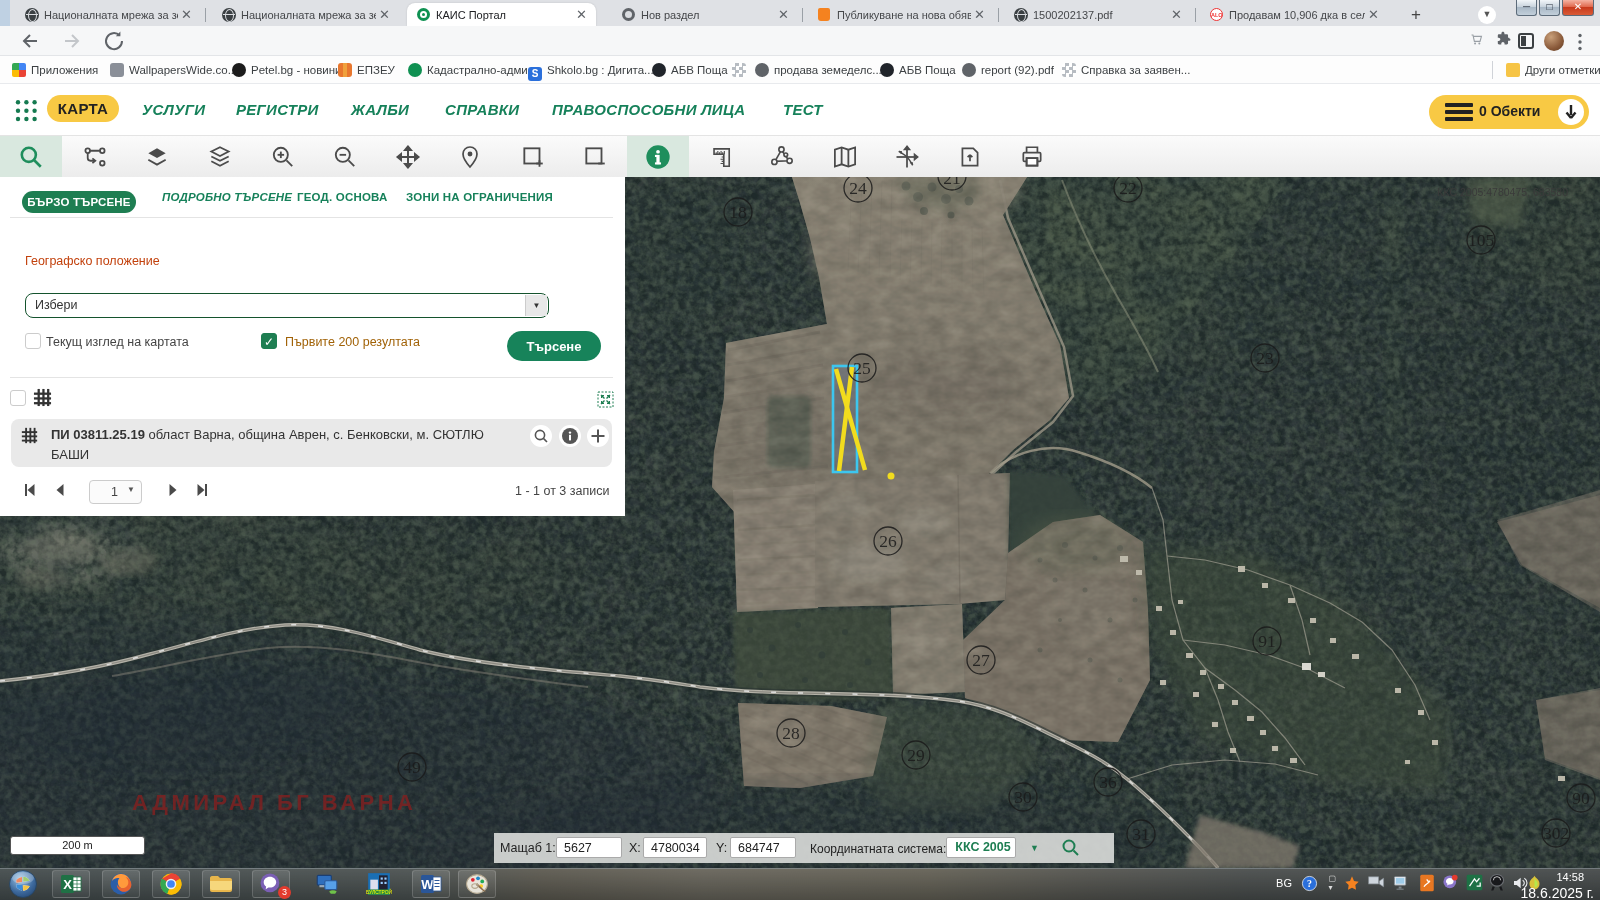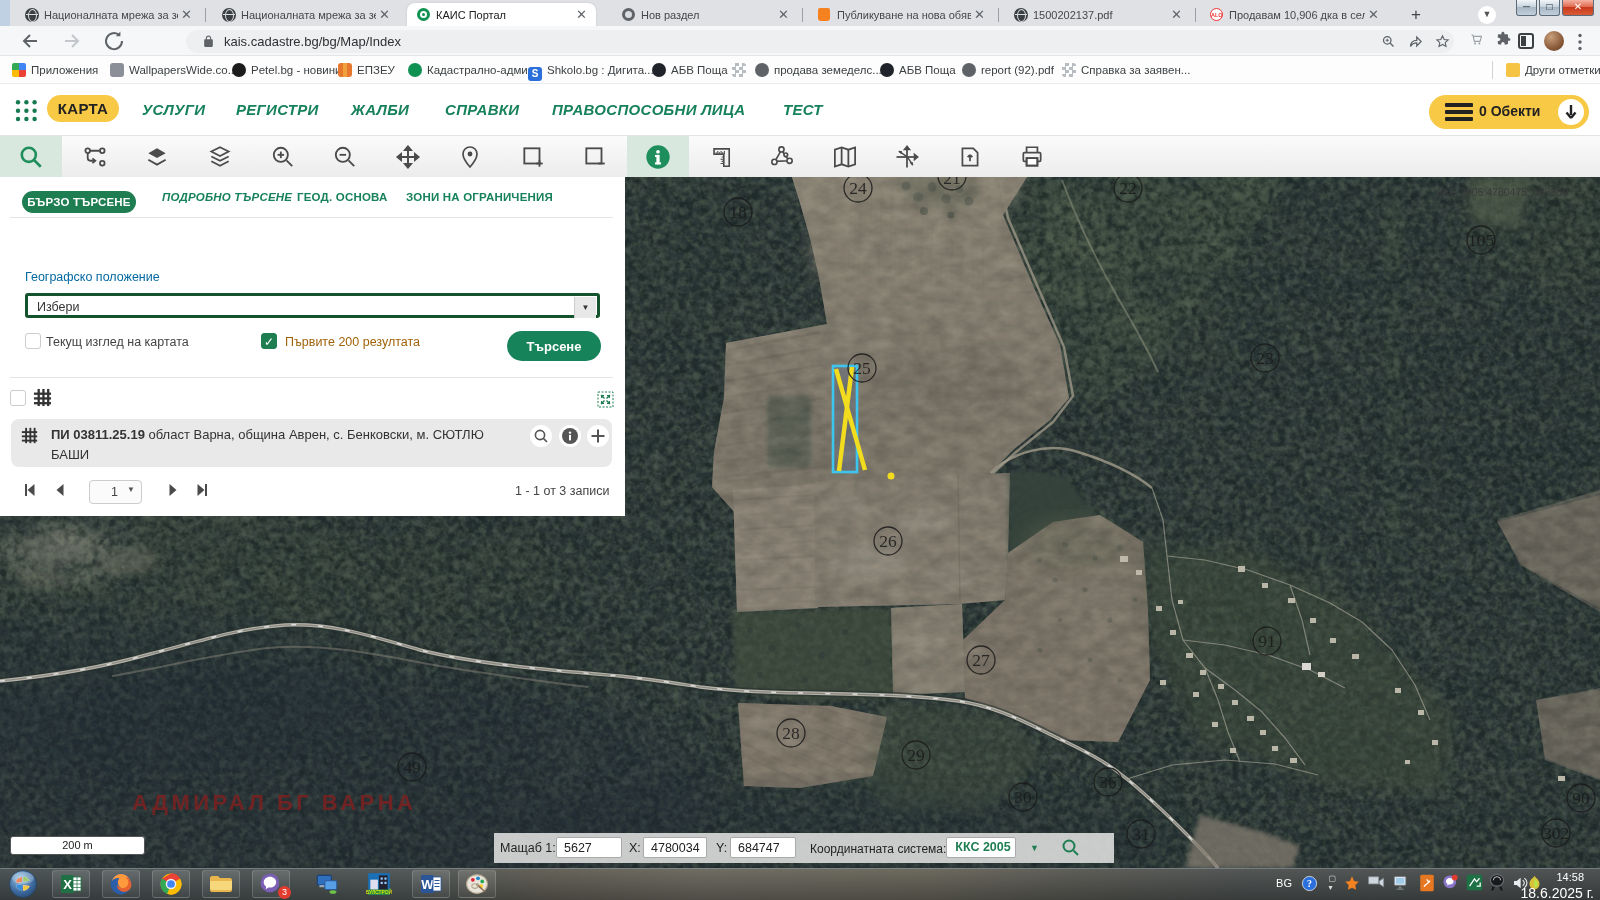--- a/index.html
+++ b/index.html
@@ -50,22 +50,22 @@
 
 
 #maparea { position:absolute; left:0; top:177px; width:1600px; height:723px; background:#2e3b38; }
 
 
 #panel { position:absolute; left:0; top:0; width:625px; height:339px; background:#fff; font-size:12.5px; }
 .ptab { position:absolute; top:14px; color:#16815a; font-weight:bold; font-size:11.5px; letter-spacing:.2px;}
 #ptab1 { left:22px; top:14px; width:114px; height:22px; background:#1e7e52; border-radius:11px; color:#fff; font-weight:bold; font-size:11.5px; text-align:center; line-height:22px; position:absolute; letter-spacing:.2px;}
 #pdiv1 { position:absolute; left:10px; top:40px; width:603px; height:1px; background:#e4e4e4; }
 #searchinput { position:absolute; left:25px; top:57px; width:575px; height:23px; border:1px solid #ccc; border-radius:3px; background:#fff; font-size:12.5px; color:#333; line-height:21px; padding-left:9px;}
-#geolabel { position:absolute; left:25px; top:93px; color:#0369a1;text-align:right; }
-#select { position:absolute; left:25px; top:116px; width:575px; height:25px; border:3px solid #14532d; border-radius:3px; background:#fff; }
+#geolabel { position:absolute; left:25px; top:77px; color:#c2410c;text-align:right; }
+#select { position:absolute; left:25px; top:116px; width:524px; height:25px; border:1px solid #14532d; border-radius:8px; background:#fff; }
 #select .stxt { position:absolute; left:9px; top:4px; color:#333; }
 #select .sbtn { position:absolute; right:1px; top:1px; width:22px; height:21px; background:#e8e8e8; border-left:1px solid #ccc; text-align:center; line-height:21px; font-size:8px; color:#333;}
 .cb { position:absolute; width:16px; height:16px; border:1px solid #ccc; border-radius:3px; background:#fff; }
 .cb.checked { background:#1e7e52; border-color:#1e7e52; color:#fff; text-align:center; line-height:16px; font-size:12px; }
 #searchbtn { position:absolute; left:507px; top:154px; width:94px; height:30px; background:#17835a; border-radius:16px; color:#fff; font-weight:bold; font-size:13px; text-align:center; line-height:32px; }
 #pdiv2 { position:absolute; left:10px; top:200px; width:603px; height:1px; background:#e4e4e4; }
 #resrow { position:absolute; left:11px; top:242px; width:601px; height:48px; background:#e9e9e9; border-radius:8px; }
 #resrow .txt { position:absolute; left:40px; top:6px; width:462px; font-size:13px; color:#333; line-height:20px;}
 .rc { position:absolute; top:6px; width:22px; height:22px; background:#fff; border-radius:50%; }
 #pager { position:absolute; left:0px; top:295px; width:625px; height:44px; font-size:12.5px; color:#444; }
@@ -160,38 +160,20 @@
     <svg class="navic" style="left:18px;" viewBox="0 0 24 24">
         <path d="M19 11H8.4l4.3-4.3-1.4-1.4L4.6 12l6.7 6.7 1.4-1.4L8.4 13H19z" fill="#5f6368"></path>
       </svg>
     <svg class="navic" style="left:60px;" viewBox="0 0 24 24">
         <path d="M5 11h10.6l-4.3-4.3 1.4-1.4L19.4 12l-6.7 6.7-1.4-1.4 4.3-4.3H5z" fill="#c3c6ca"></path>
       </svg>
     <svg class="navic" style="left:102px;" viewBox="0 0 24 24">
         <path d="M17.6 6.4A8 8 0 1 0 20 12" fill="none" stroke="#5f6368" stroke-width="2"></path>
         <path d="M18.4 2.6v4.6h-4.6z" fill="#5f6368"></path>
       </svg>
-    <div id="omni">
-      <svg style="position:absolute;left:16px;top:5px;" width="13" height="13" viewBox="0 0 24 24">
-          <path d="M18 8h-1V6c0-2.8-2.2-5-5-5S7 3.2 7 6v2H6c-1.1 0-2 .9-2 2v10c0 1.1.9 2 2 2h12c1.1 0 2-.9 2-2V10c0-1.1-.9-2-2-2zM9 6c0-1.7 1.3-3 3-3s3 1.3 3 3v2H9V6z" fill="#5f6368"></path>
-        </svg>
-      <div class="url">kais.cadastre.bg/bg/Map/Index</div>
-      <svg style="position:absolute;left:1195px;top:4px;" width="15" height="15" viewBox="0 0 24 24">
-          <circle cx="10" cy="10" r="6" fill="none" stroke="#5f6368" stroke-width="2"></circle>
-          <line x1="14.5" y1="14.5" x2="20" y2="20" stroke="#5f6368" stroke-width="2"></line>
-          <line x1="7.5" y1="10" x2="12.5" y2="10" stroke="#5f6368" stroke-width="1.6"></line>
-          <line x1="10" y1="7.5" x2="10" y2="12.5" stroke="#5f6368" stroke-width="1.6"></line>
-        </svg>
-      <svg style="position:absolute;left:1222px;top:4px;" width="15" height="15" viewBox="0 0 24 24">
-          <path d="M4 20 C4 14 8 10 14 10 V5 l7 7 -7 7 v-5 C9 14 6 16 4 20 Z" fill="none" stroke="#5f6368" stroke-width="2"></path>
-        </svg>
-      <svg style="position:absolute;left:1249px;top:4px;" width="15" height="15" viewBox="0 0 24 24">
-          <path d="M12 3l2.7 5.8 6.3.7-4.7 4.3 1.3 6.2-5.6-3.2-5.6 3.2 1.3-6.2L3 9.5l6.3-.7z" fill="none" stroke="#5f6368" stroke-width="1.8"></path>
-        </svg>
-    </div>
     <svg class="omic" style="left:1468px;" width="17" height="17" viewBox="0 0 24 24">
         <path d="M5 7h2l2 9h8l2-7H8" fill="none" stroke="#9aa0a6" stroke-width="1.6"></path>
         <circle cx="10" cy="19" r="1.4" fill="#9aa0a6"></circle>
         <circle cx="16" cy="19" r="1.4" fill="#9aa0a6"></circle>
       </svg>
     <svg class="omic" style="left:1496px;" width="17" height="17" viewBox="0 0 24 24">
         <path d="M20 11h-2V7c0-1.1-.9-2-2-2h-4V3.5C12 2.1 10.9 1 9.5 1S7 2.1 7 3.5V5H3c-1.1 0-2 .9-2 2v3.8h1.5c1.5 0 2.7 1.2 2.7 2.7S4 16.2 2.5 16.2H1V20c0 1.1.9 2 2 2h3.8v-1.5c0-1.5 1.2-2.7 2.7-2.7s2.7 1.2 2.7 2.7V22H16c1.1 0 2-.9 2-2v-4h2c1.1 0 2-.9 2-2s-.9-2-2-2z" fill="#5f6368" transform="scale(0.85) translate(2,2)"></path>
       </svg>
     <div style="position:absolute;left:1518px;top:7px;width:16px;height:16px;border:2.5px solid #3c4043;border-radius:3px;"></div>
     <div style="position:absolute;left:1521px;top:10px;width:5px;height:10px;background:#3c4043;"></div>

